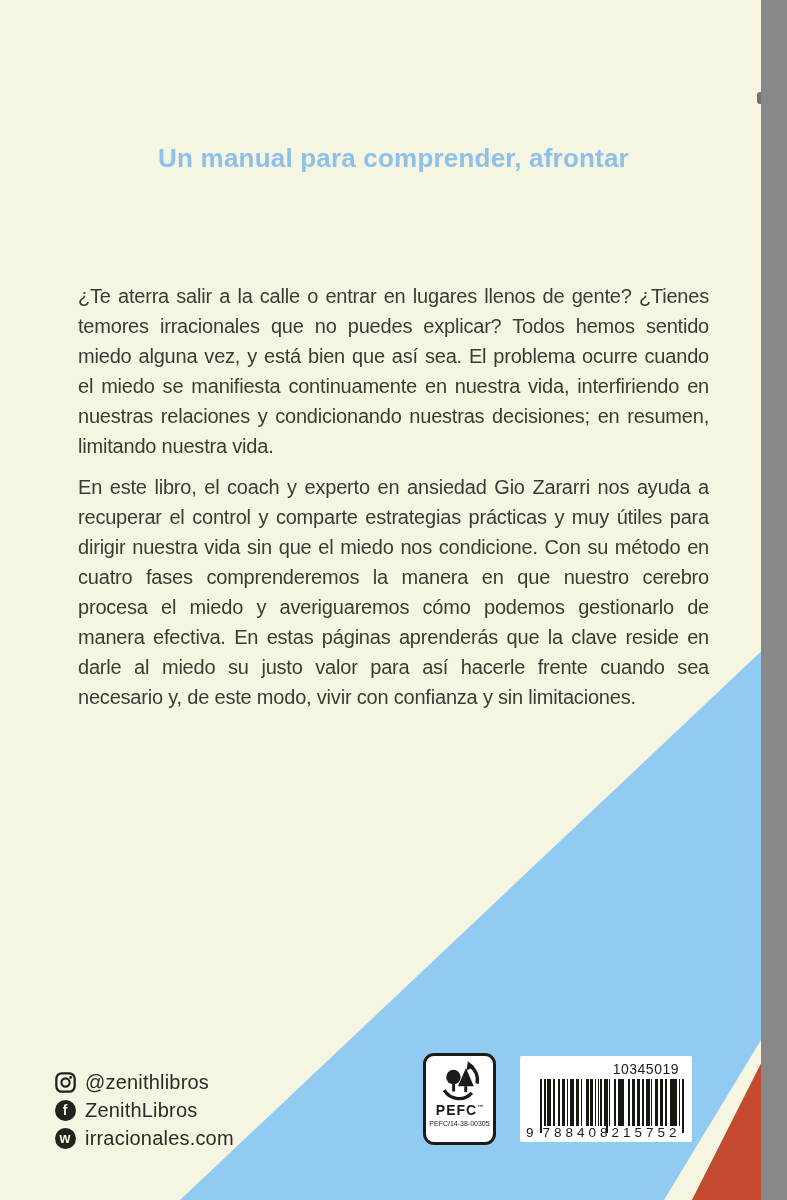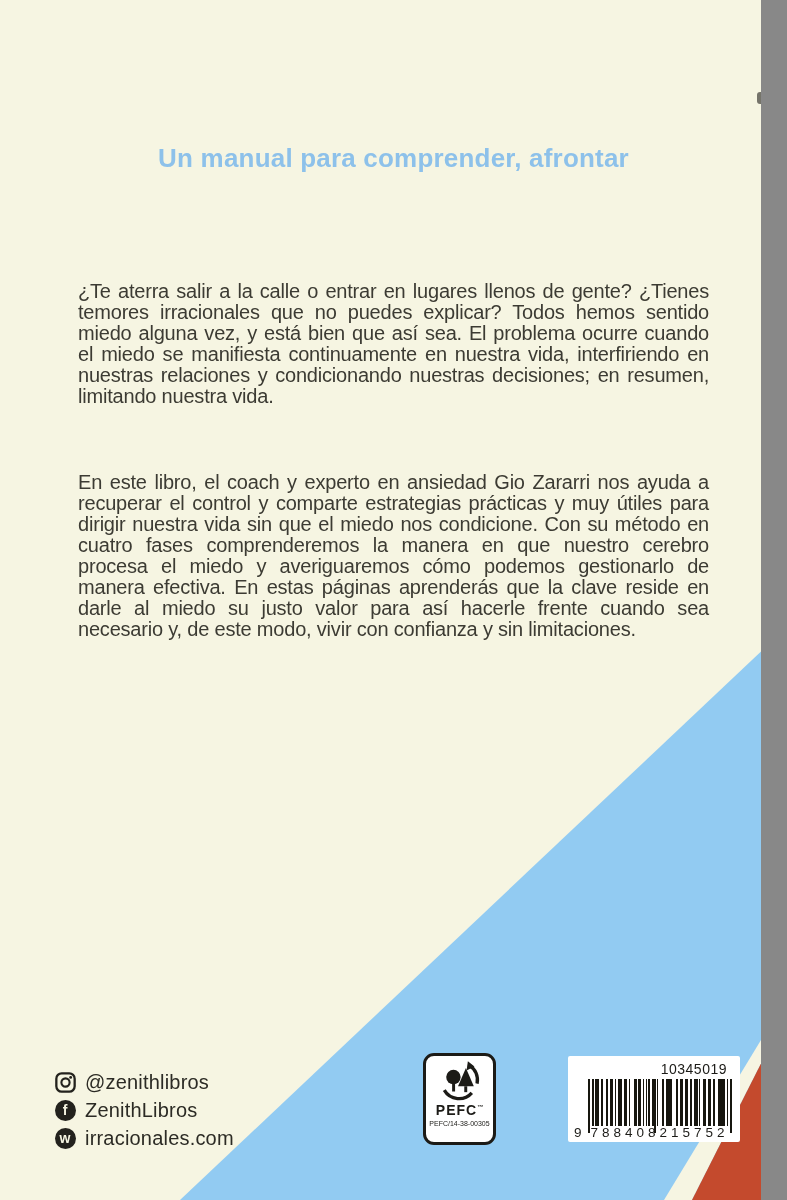--- a/index.html
+++ b/index.html
@@ -17,21 +17,21 @@
   }
   .tagline{
     position:absolute;left:0;top:140px;width:787px;
     text-align:center;
     font-size:26px;line-height:36px;font-weight:700;
     color:#8dc1ea;
     letter-spacing:.2px;
   }
   .blurb{
     position:absolute;left:78px;width:631px;margin:0;
-    font-size:20px;line-height:21px;
+    font-size:20px;line-height:30px;
     color:#3c3b33;
     text-align:justify;
     letter-spacing:-0.2px;
   }
   .p1{top:281px;}
   .p2{top:472px;}
   .it{}
   
   .social{position:absolute;left:54px;top:1068px;}
   .srow{display:flex;align-items:center;height:28px;}
@@ -51,21 +51,21 @@
     box-sizing:border-box;
     display:flex;flex-direction:column;align-items:center;
   }
   .pefc-logo{margin-top:5px;}
   .pefc-name{font-size:14px;font-weight:700;color:#1c1b17;letter-spacing:1px;margin-top:1px;}
   .pefc-name .tm{font-size:6px;vertical-align:super;letter-spacing:0;}
   .pefc-code{font-size:7px;color:#1c1b17;margin-top:2px;letter-spacing:0;}
   
   .barcode{
     position:absolute;left:520px;top:1056px;width:172px;height:86px;
-    background:#fff;border-radius:2px;margin-left:48px;
+    background:#fff;border-radius:2px;
   }
   .bc-top{
     position:absolute;top:5px;right:13px;
     font-size:14px;color:#1c1b17;letter-spacing:.5px;
   }
   .bc-bars{
     position:absolute;left:24px;right:10px;top:23px;height:47px;
     background-image:
       repeating-linear-gradient(90deg,#17160f 0 2px,rgba(0,0,0,0) 2px 4px,#17160f 4px 7px,rgba(0,0,0,0) 7px 9px,#17160f 9px 10px,rgba(0,0,0,0) 10px 14px),
       repeating-linear-gradient(90deg,rgba(0,0,0,0) 0 3px,#17160f 3px 4px,rgba(0,0,0,0) 4px 9px,#17160f 9px 11px,rgba(0,0,0,0) 11px 17px);

